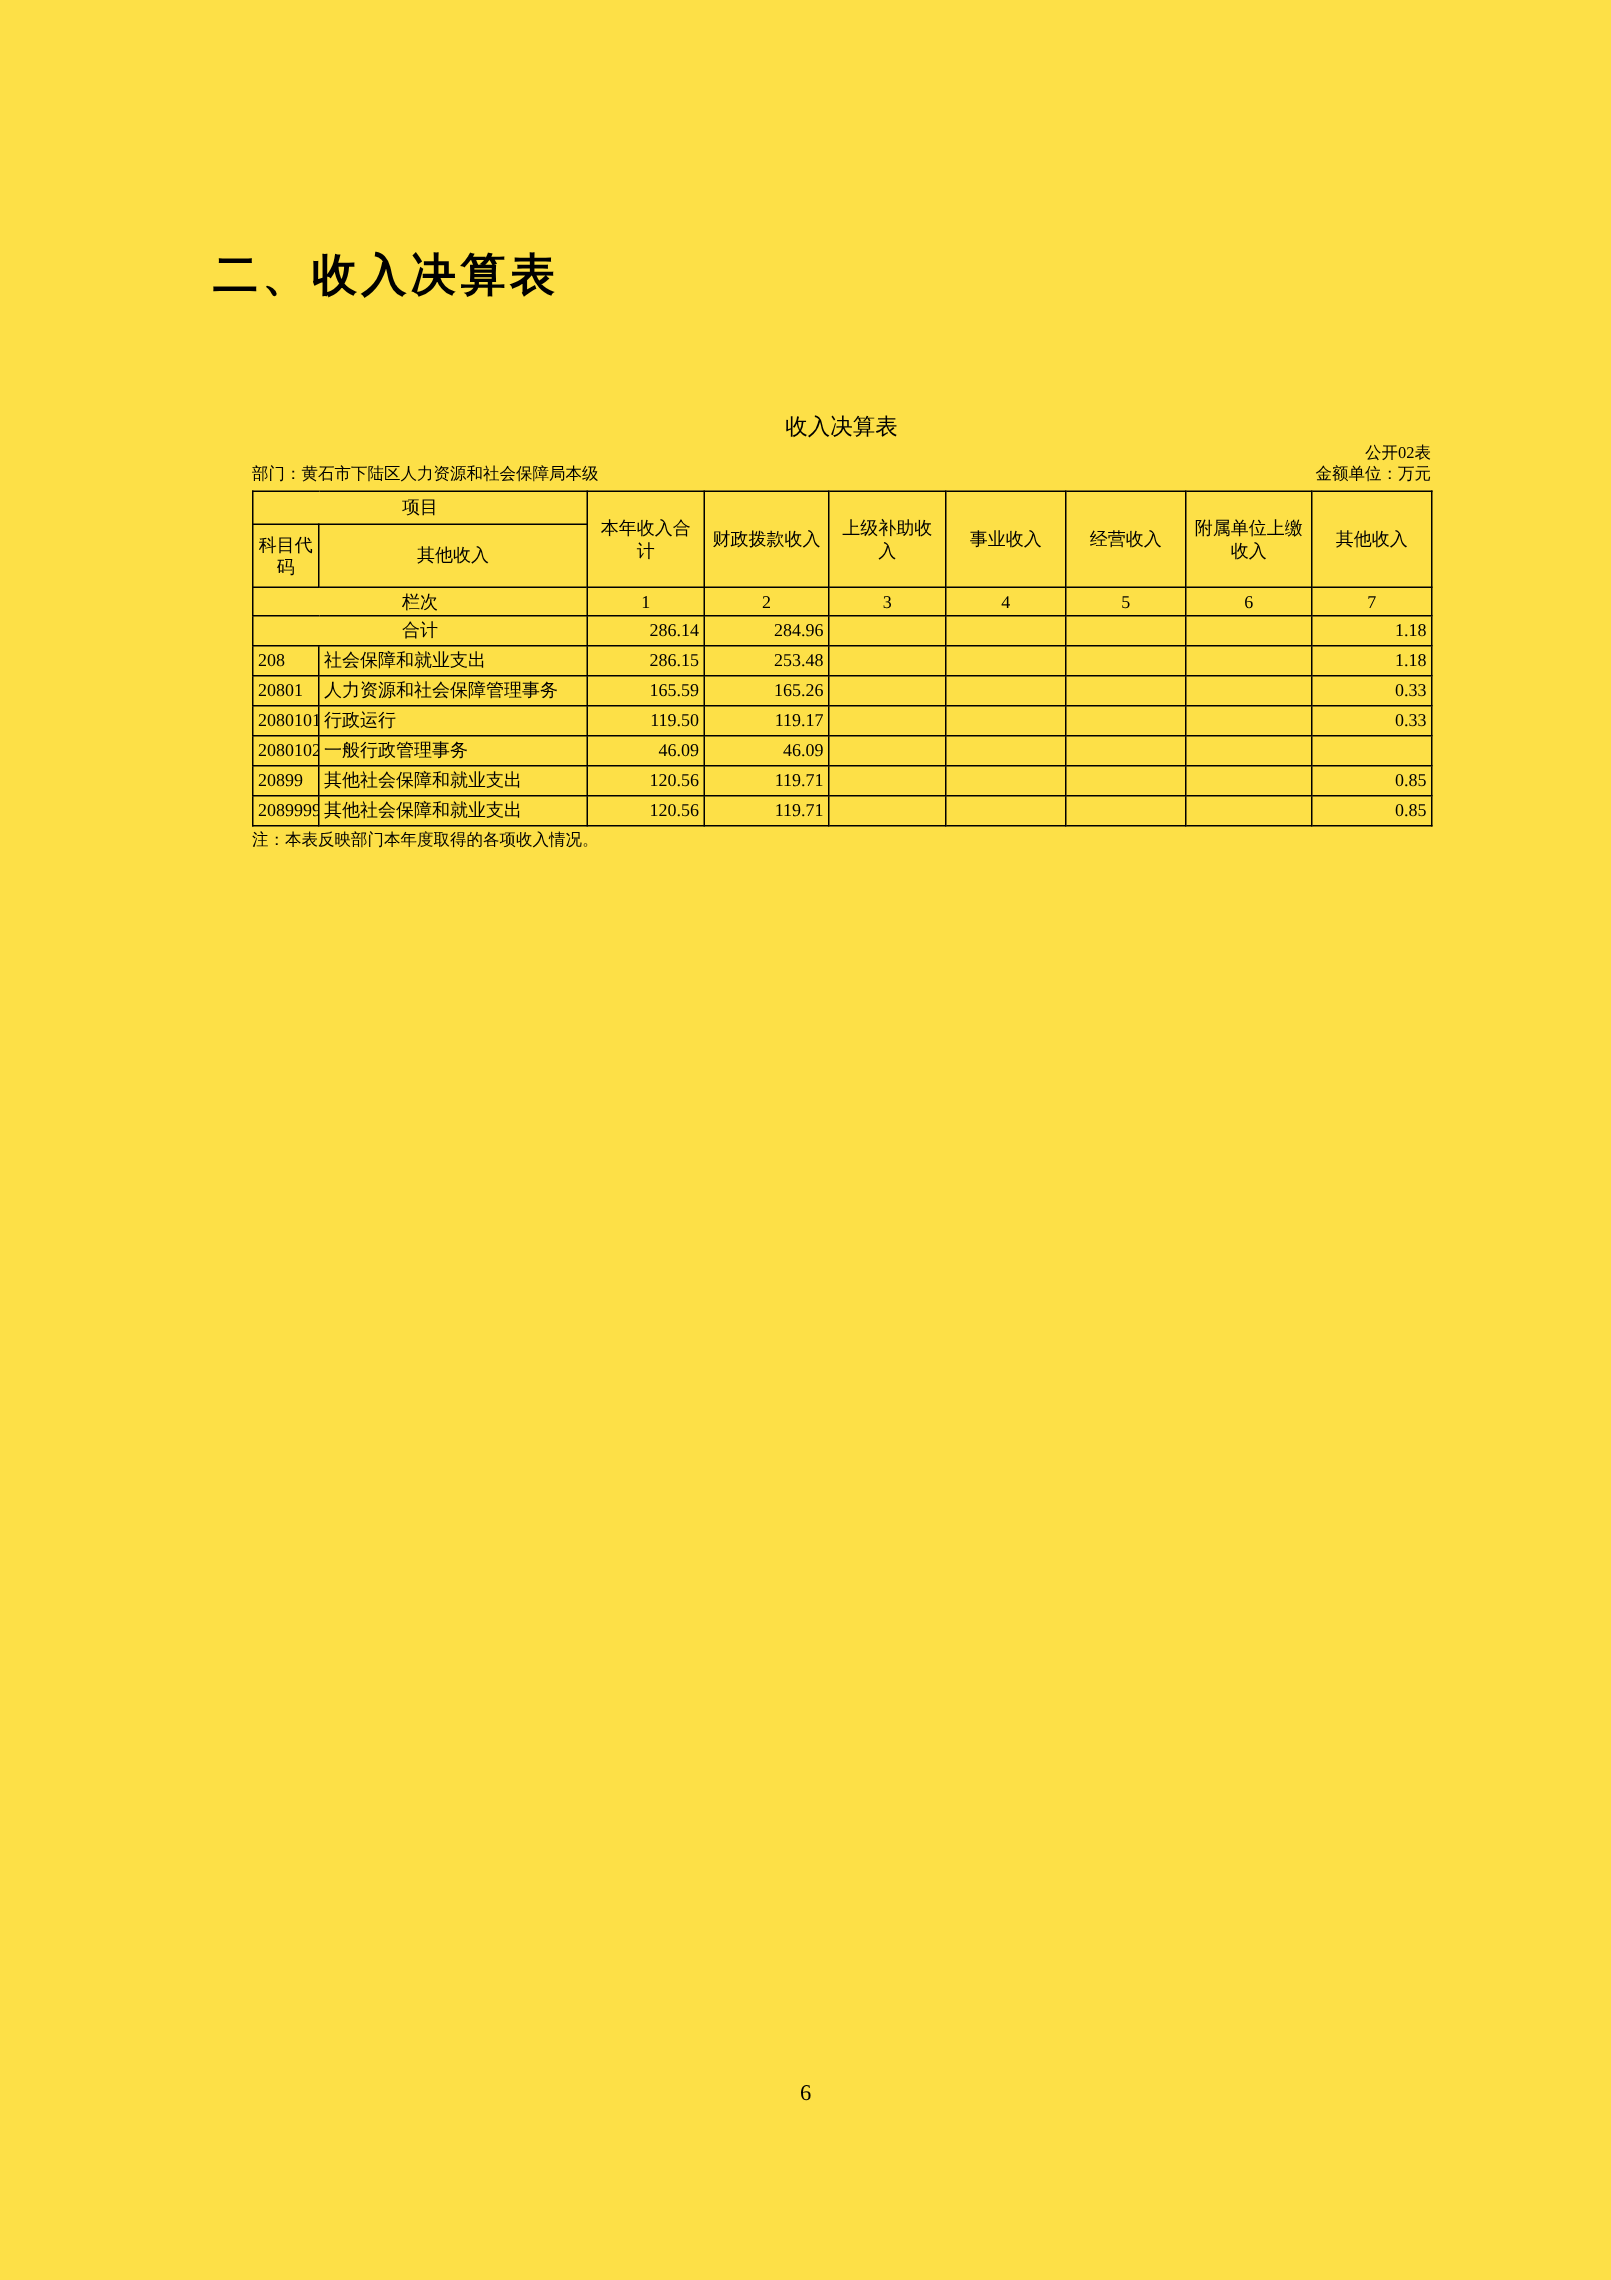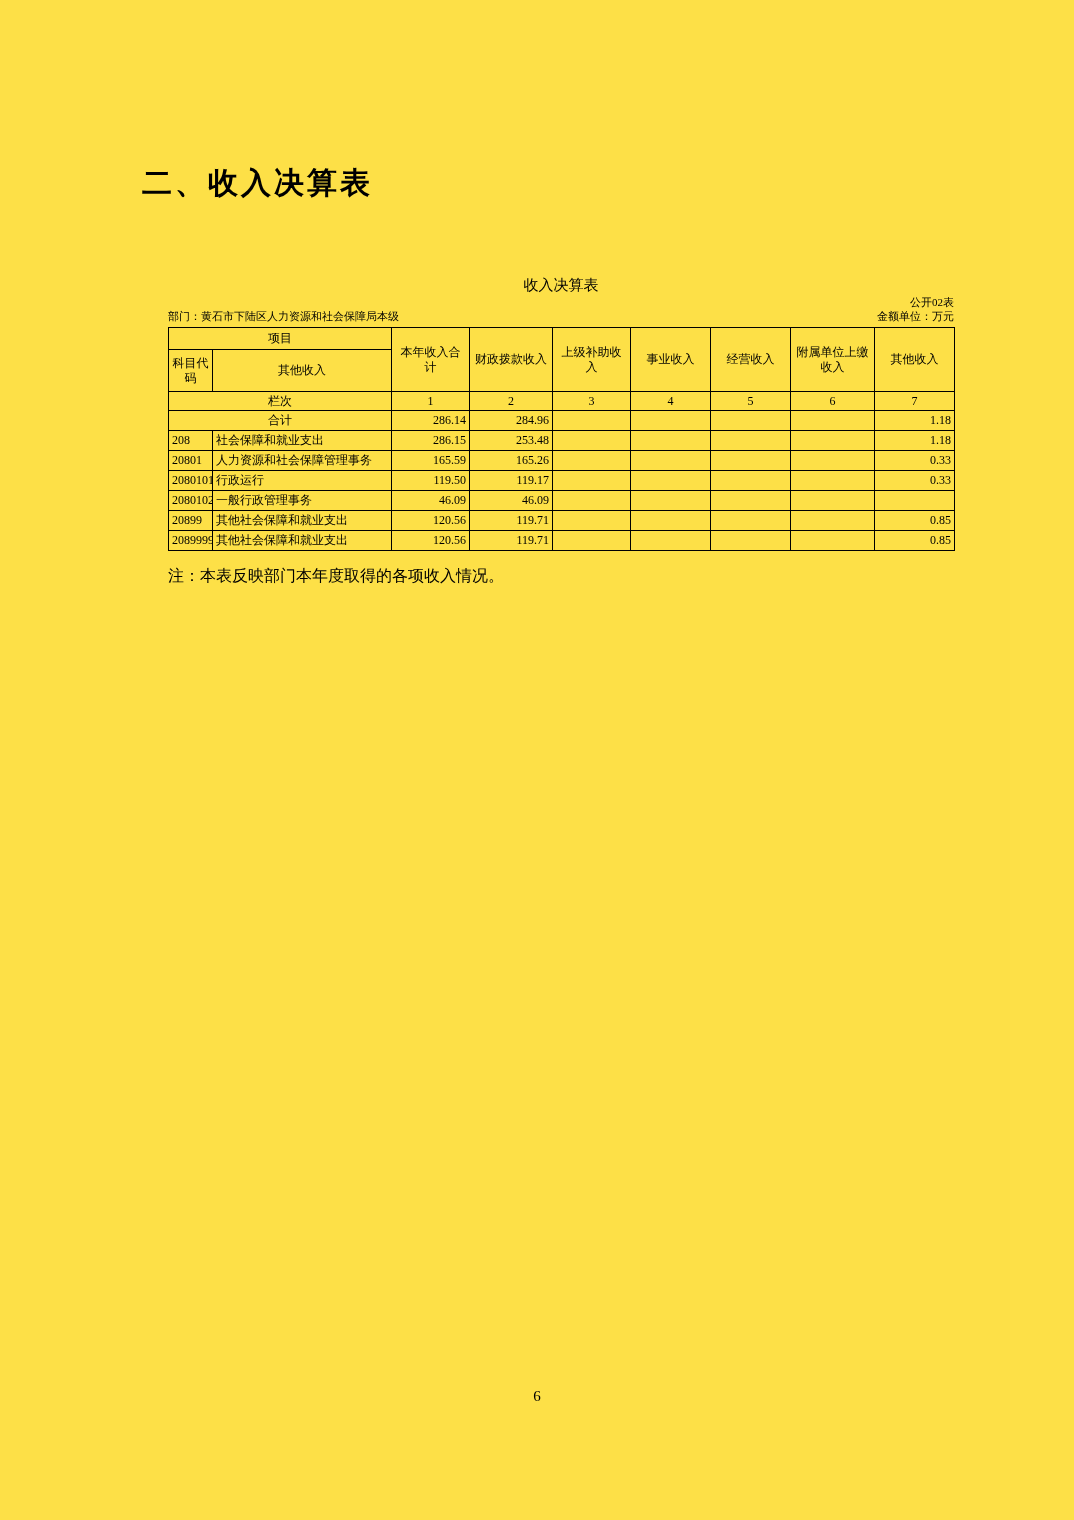--- a/index.html
+++ b/index.html
@@ -62,23 +62,23 @@
   }
   tr.rh1 td { height: 21px; }
   tr.rh2 td { height: 41px; }
   tr.rh3 td { height: 18px; margin-top: 37px; }
   tr.rdata td { height: 19px; }
   .c { text-align: center; }
   .r { text-align: right; }
   .l { text-align: left; }
   .bold { font-weight: 400; }
   .note {
-    font-size: 16px;
+    font-size: 11px;
     line-height: 14px;
-    margin-top: 18px;
+    margin-top: 2px;
   }
   .pageno {
     position: absolute;
     top: 1388px;
     left: 0;
     width: 1074px;
     text-align: center;
     font-size: 15px;
   }
 </style>

